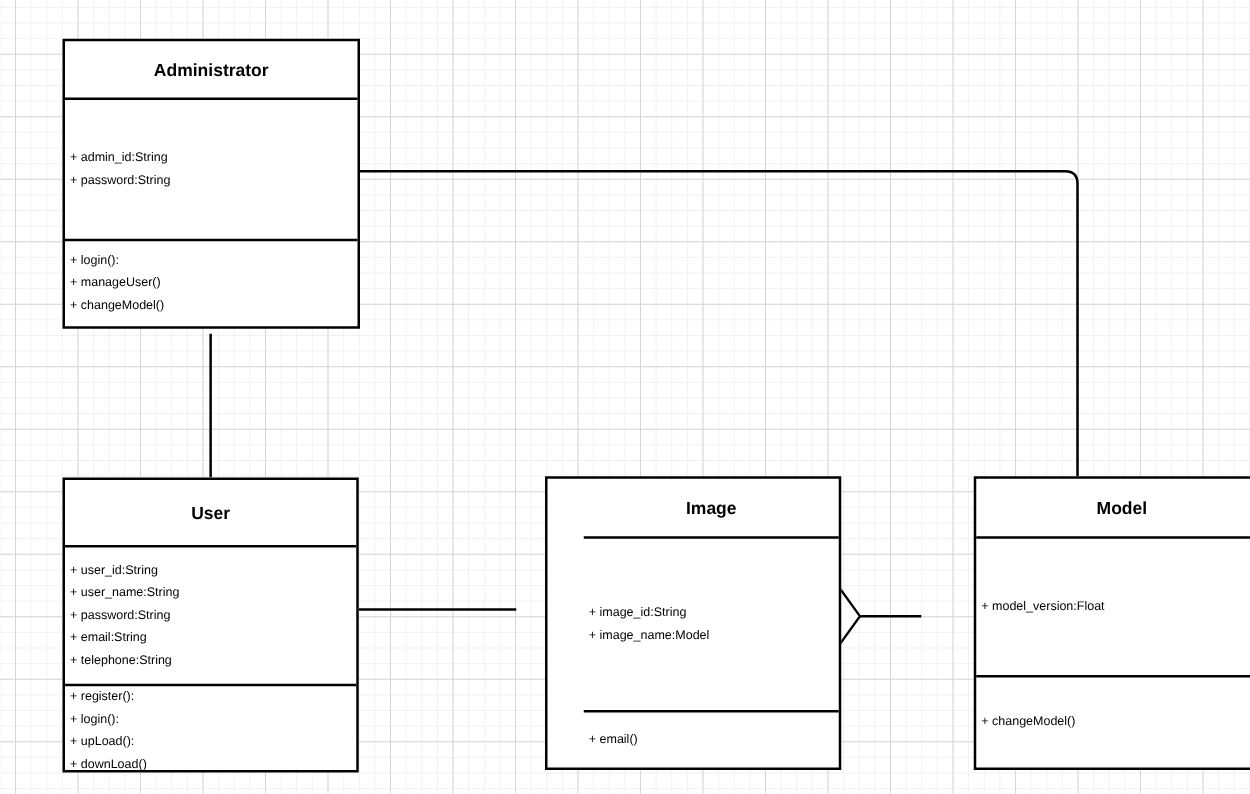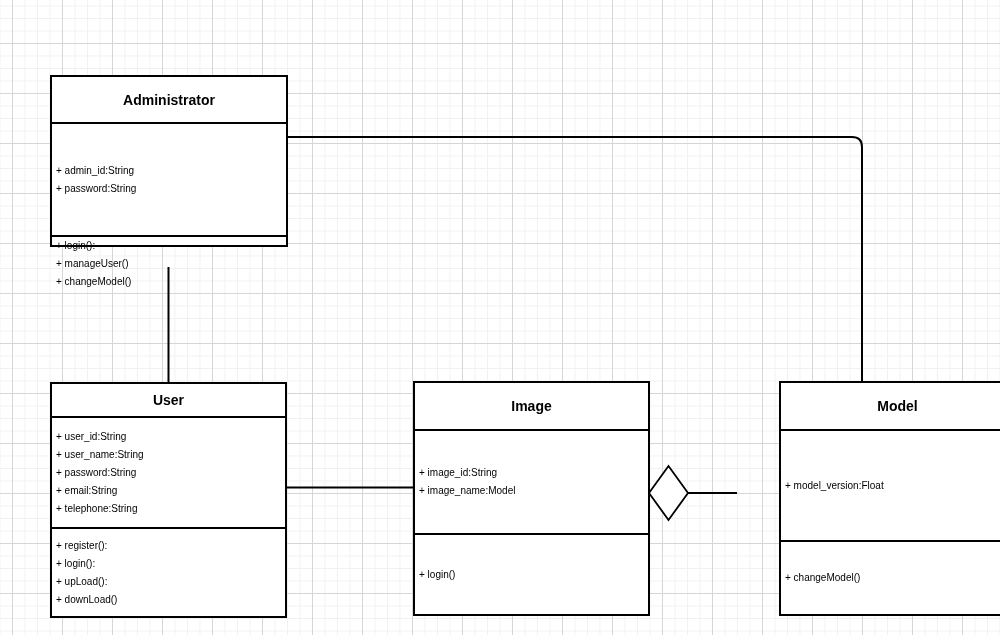--- a/index.html
+++ b/index.html
@@ -81,58 +81,58 @@
     <path d="M168.5,267 L168.5,382" stroke="#000000" stroke-width="2" fill="none"></path>
 
     <path d="M288,137 L852,137 Q862,137 862,147 L862,381" stroke="#000000" stroke-width="2" fill="none"></path>
 
     <path d="M287,487.5 L413,487.5" stroke="#000000" stroke-width="2" fill="none"></path>
 
     <path d="M688,493 L737,493" stroke="#000000" stroke-width="2" fill="none"></path>
     <polygon points="649,493 668.5,466 688,493 668.5,520" fill="#ffffff" stroke="#000000" stroke-width="1.8"></polygon>
   </svg>
 
-  <div class="uml-class" style="left:50px; top:31px; width:238px; height:172px;margin-top:44px;">
+  <div class="uml-class" style="left:50px; top:31px; width:238px; height:232px;">
     <div class="uml-title" style="height:47px;">Administrator</div>
     <div class="uml-attrs" style="height:113px;">
         <div class="member-line">+ admin_id:String</div>
         <div class="member-line">+ password:String</div>
       </div>
     <div class="uml-methods">
         <div class="member-line">+ login():</div>
         <div class="member-line">+ manageUser()</div>
         <div class="member-line">+ changeModel()</div>
       </div>
   </div>
 
   <div class="uml-class" style="left:50px; top:382px; width:237px; height:236px;">
-    <div class="uml-title" style="height:34px;">User</div>
+    <div class="uml-title" style="height:54px;">User</div>
     <div class="uml-attrs" style="height:111px;">
         <div class="member-line">+ user_id:String</div>
         <div class="member-line">+ user_name:String</div>
         <div class="member-line">+ password:String</div>
         <div class="member-line">+ email:String</div>
         <div class="member-line">+ telephone:String</div>
       </div>
     <div class="uml-methods">
         <div class="member-line">+ register():</div>
         <div class="member-line">+ login():</div>
         <div class="member-line">+ upLoad():</div>
         <div class="member-line">+ downLoad()</div>
       </div>
   </div>
 
-  <div class="uml-class" style="left:413px; top:381px; width:237px; height:235px;">
+  <div class="uml-class" style="left:436px; top:381px; width:237px; height:235px;padding-left:29px;">
     <div class="uml-title" style="height:48px;">Image</div>
-    <div class="uml-attrs" style="height:104px;">
+    <div class="uml-attrs" style="height:139px;">
         <div class="member-line">+ image_id:String</div>
         <div class="member-line">+ image_name:Model</div>
       </div>
     <div class="uml-methods">
-        <div class="member-line">+ login()</div>
+        <div class="member-line">+ email()</div>
       </div>
   </div>
 
   <div class="uml-class" style="left:779px; top:381px; width:237px; height:235px;">
     <div class="uml-title" style="height:48px;">Model</div>
     <div class="uml-attrs" style="height:111px;">
         <div class="member-line">+ model_version:Float</div>
       </div>
     <div class="uml-methods">
         <div class="member-line">+ changeModel()</div>

